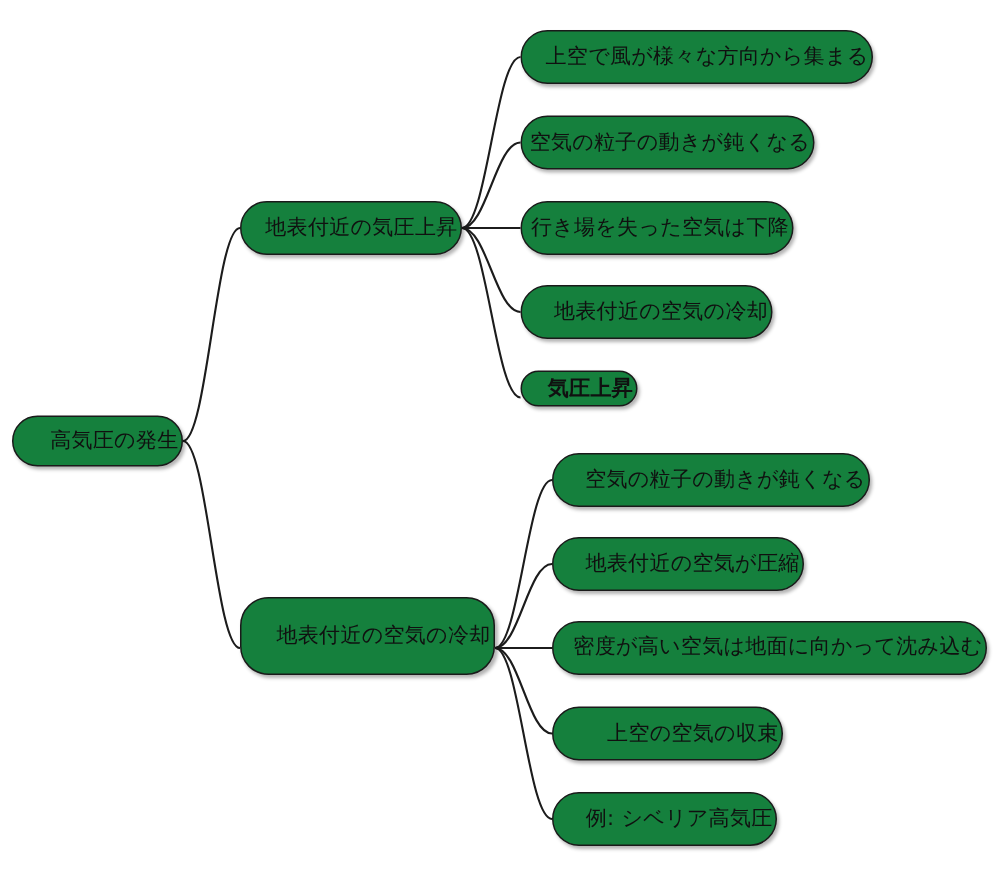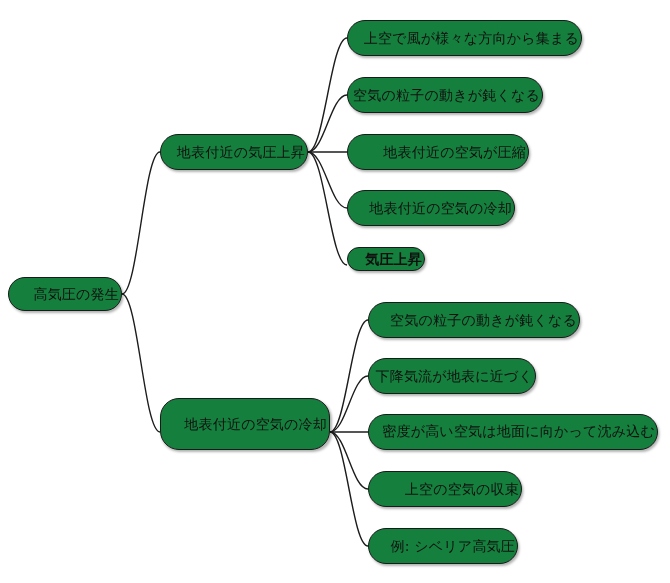--- a/index.html
+++ b/index.html
@@ -76,36 +76,36 @@
       <div class="node" style="left: 160px; top: 134px; width: 148px; height: 36px;">
         <span class="node-label">地表付近の気圧上昇</span>
       </div>
       <div class="node" style="left: 347px; top: 20px; width: 235px; height: 36px;">
         <span class="node-label">上空で風が様々な方向から集まる</span>
       </div>
       <div class="node" style="left: 347px; top: 77px; width: 196px; height: 36px;">
         <span class="node-label">空気の粒子の動きが鈍くなる</span>
       </div>
       <div class="node" style="left: 347px; top: 134px; width: 182px; height: 36px;">
-        <span class="node-label">地表付近の空気が圧縮</span>
+        <span class="node-label">行き場を失った空気は下降</span>
       </div>
       <div class="node" style="left: 347px; top: 190px; width: 168px; height: 36px;">
         <span class="node-label">地表付近の空気の冷却</span>
       </div>
       <div class="node" style="left: 347px; top: 247px; width: 78px; height: 24px; font-weight: bold;">
         <span class="node-label">気圧上昇</span>
       </div>
       <div class="node" style="left: 160px; top: 398px; width: 170px; height: 52px;">
         <span class="node-label">地表付近の空気の冷却</span>
       </div>
       <div class="node" style="left: 368px; top: 302px; width: 212px; height: 36px;">
         <span class="node-label">空気の粒子の動きが鈍くなる</span>
       </div>
       <div class="node" style="left: 368px; top: 358px; width: 168px; height: 36px;">
-        <span class="node-label">下降気流が地表に近づく</span>
+        <span class="node-label">地表付近の空気が圧縮</span>
       </div>
       <div class="node" style="left: 368px; top: 414px; width: 290px; height: 36px; font-family: Liberation Serif, serif;">
         <span class="node-label">密度が高い空気は地面に向かって沈み込む</span>
       </div>
       <div class="node" style="left: 368px; top: 471px; width: 154px; height: 36px;">
         <span class="node-label">上空の空気の収束</span>
       </div>
       <div class="node" style="left: 368px; top: 528px; width: 150px; height: 36px;">
         <span class="node-label">例: シベリア高気圧</span>
       </div>

